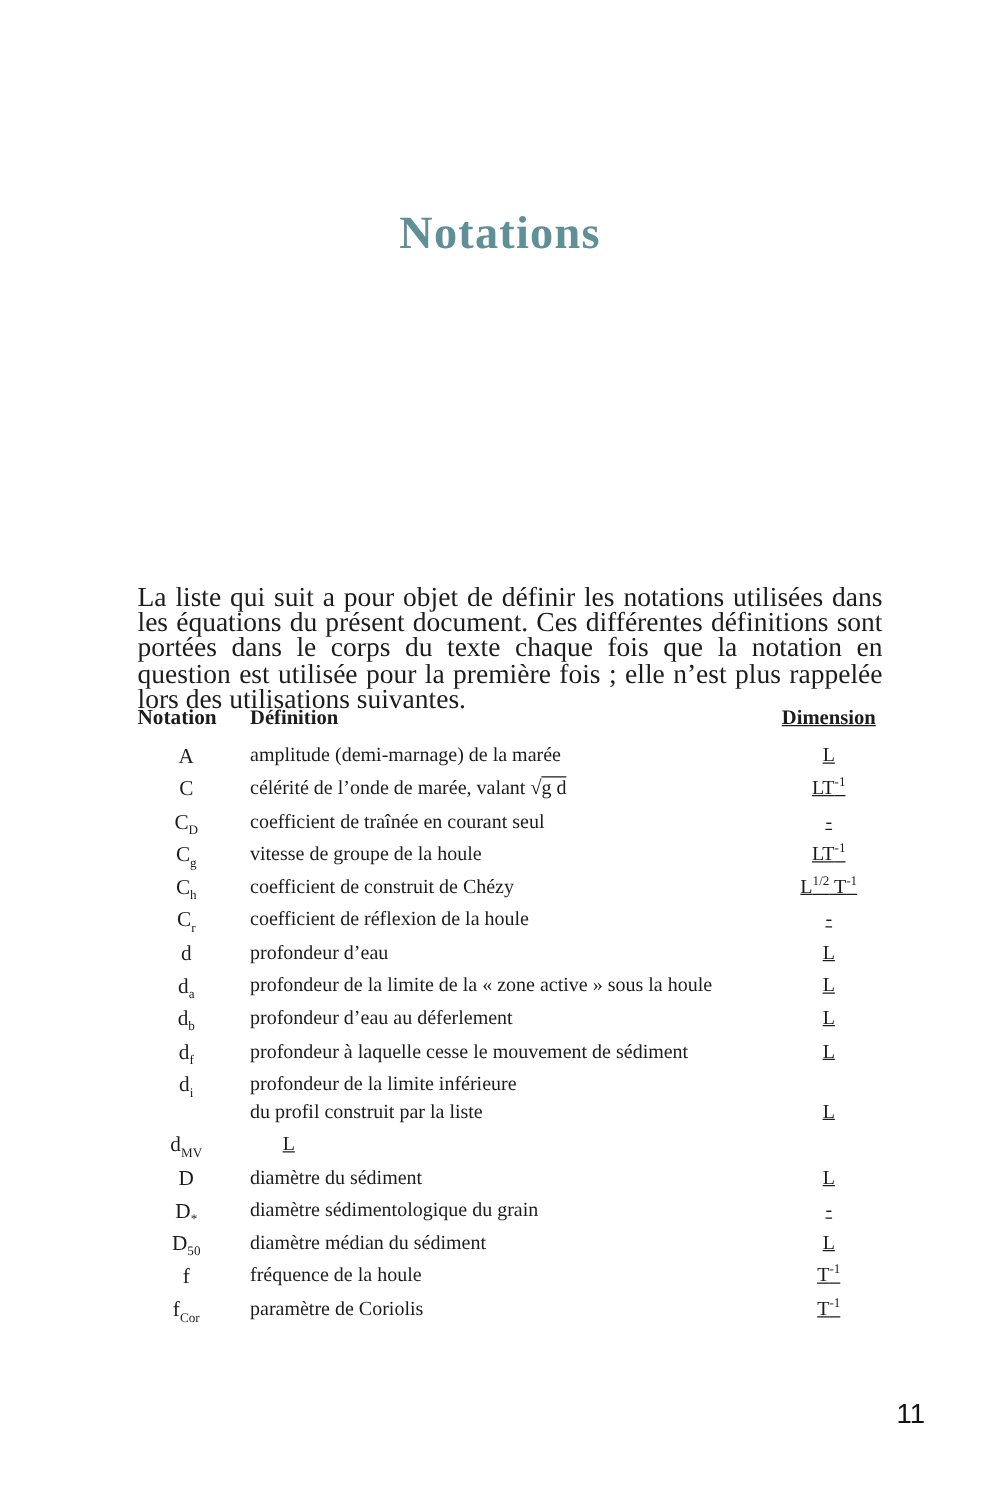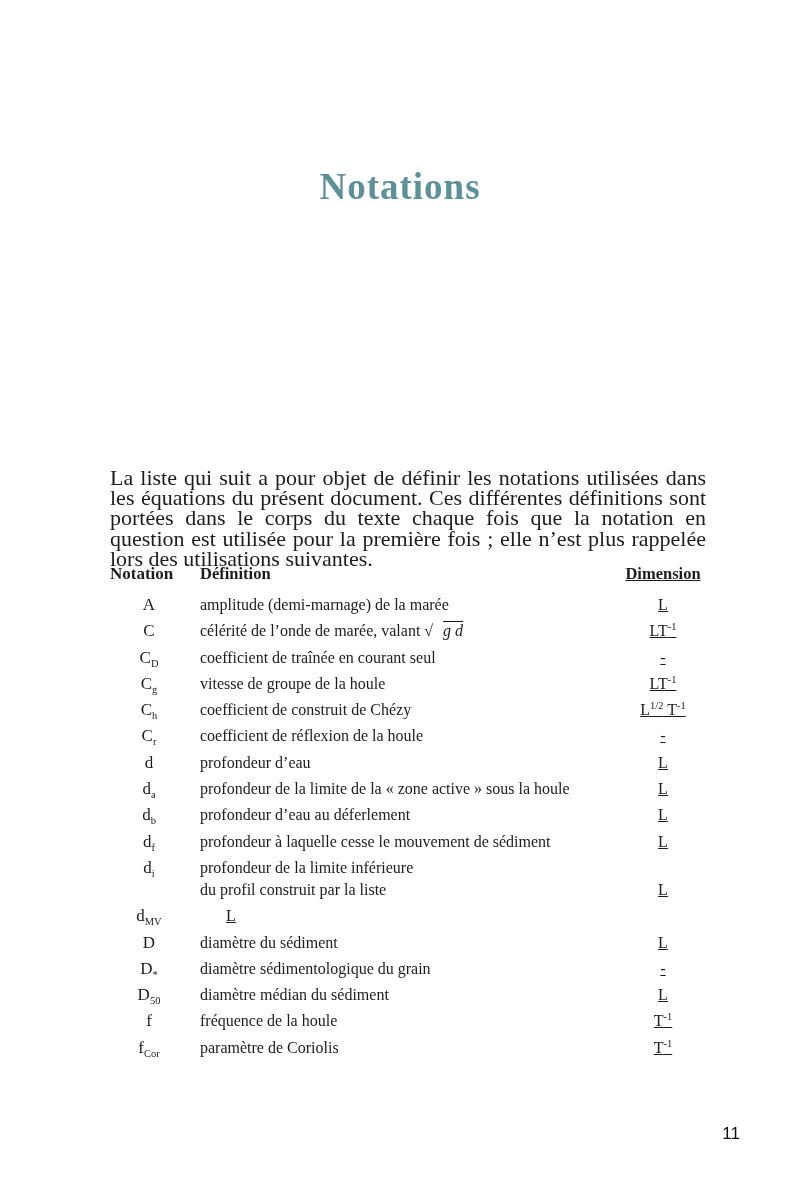--- a/index.html
+++ b/index.html
@@ -69,29 +69,27 @@
     flex: 0 0 86px;
     text-align: center;
     align-self: flex-end;
     text-decoration: underline;
   }
   sub { font-size: 10.5px; line-height: 0; }
   sup { font-size: 10.5px; line-height: 0; }
   .sqrt { white-space: nowrap; }
   .sqrt .radicand {
     text-decoration: overline;
-    font-style: italic;
     padding-right: 2px;
-    margin-left: 10px;
   }
   .page-number {
     position: absolute;
     right: 60px; bottom: 56px;
     font-family: "Liberation Sans", sans-serif;
-    font-size: 17px;
+    font-size: 22px;
     color: #111111;
   }
 </style>
 </head>
 <body>
 
 <div class="page">
 
   <h1 class="title" style="color: rgb(95, 143, 151);">Notations</h1>
 

